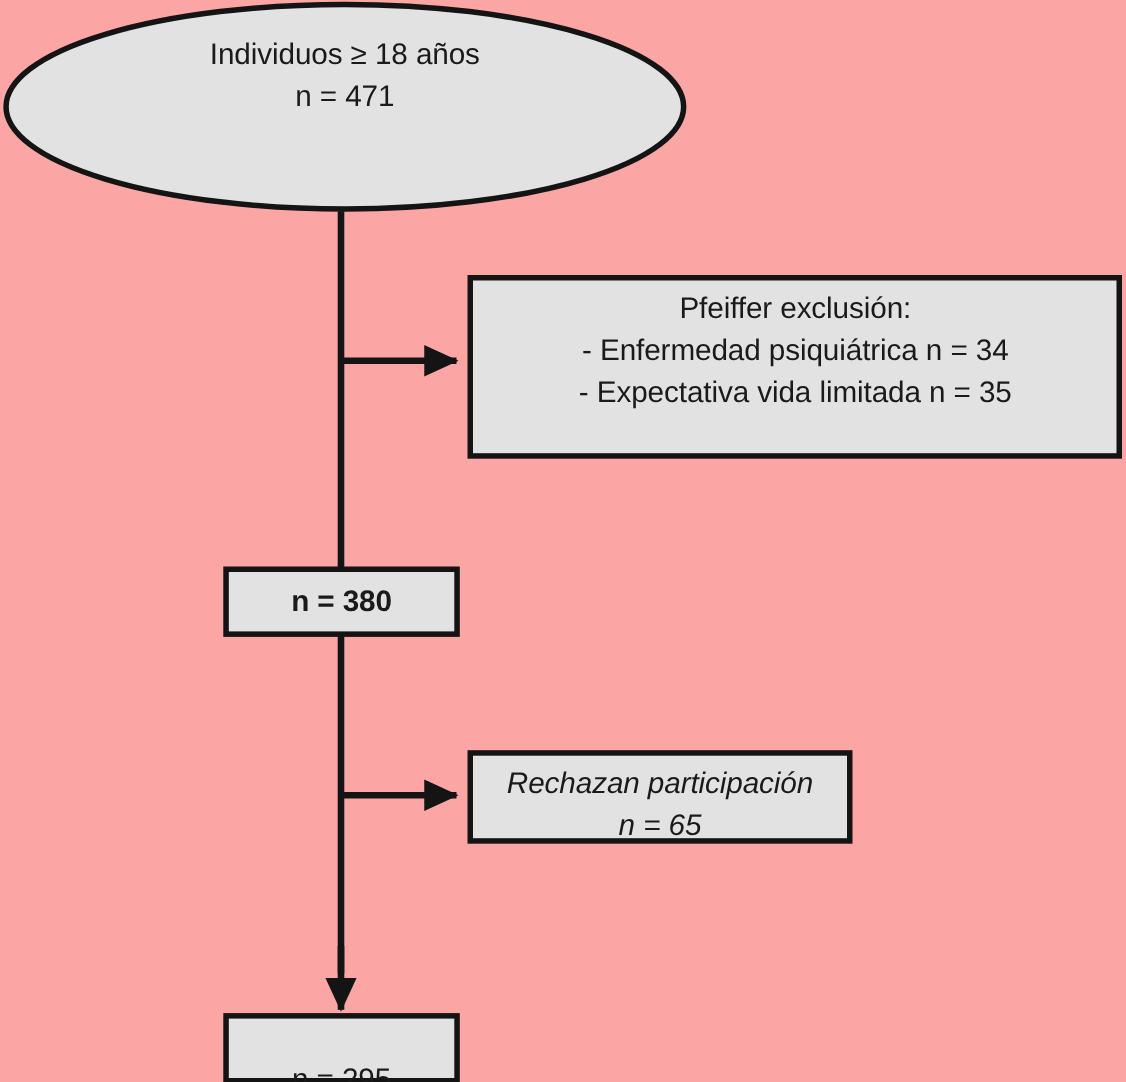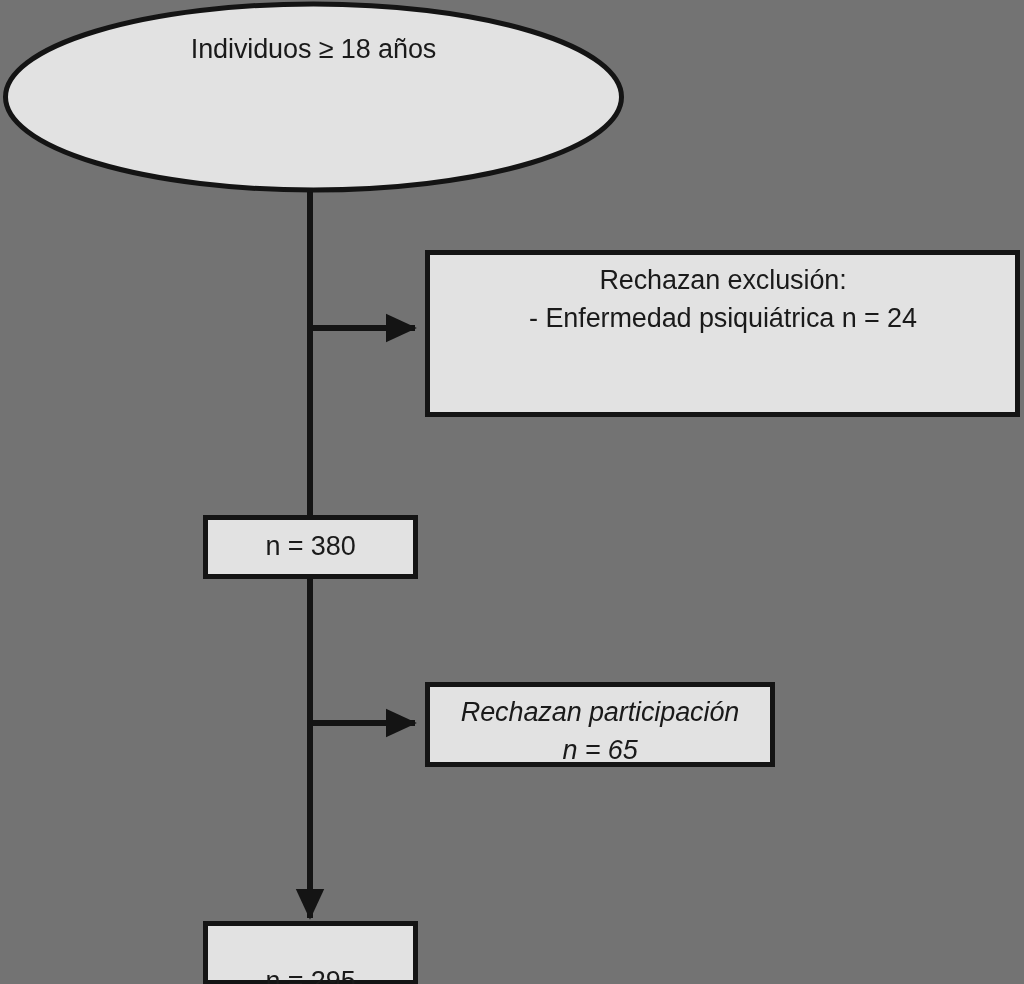--- a/index.html
+++ b/index.html
@@ -9,21 +9,21 @@
     background: #ffffff;
   }
   body {
     font-family: "Liberation Sans", sans-serif;
     -webkit-font-smoothing: antialiased;
   }
   #canvas {
     position: relative;
     width: 1024px;
     height: 984px;
-    background: #737373;
+    background: #fca5a5;
     overflow: hidden;
   }
   svg.flow-svg {
     position: absolute;
     left: 0;
     top: 0;
     width: 1024px;
     height: 984px;
   }
 
@@ -48,20 +48,21 @@
   }
   #exclusion-text {
     left: 427px;
     top: 261px;
     width: 592px;
   }
   #box380-text {
     left: 203px;
     top: 527px;
     width: 215px;
+    font-weight: bold;
   }
   #reject-text {
     left: 426px;
     top: 693px;
     width: 348px;
     font-style: italic;
   }
   #box295-text {
     left: 203px;
     top: 962px;
@@ -97,25 +98,27 @@
 
     <rect x="205.5" y="517.5" width="210" height="59" fill="#e2e2e2" stroke="#141414" stroke-width="5"></rect>
 
     <rect x="427.5" y="684.5" width="345" height="80" fill="#e2e2e2" stroke="#141414" stroke-width="5"></rect>
 
     <rect x="205.5" y="923.5" width="210" height="59" fill="#e2e2e2" stroke="#141414" stroke-width="5"></rect>
   </svg>
 
   <div class="node-text" id="ellipse-text">
     <span class="ln">Individuos ≥ 18 años</span>
+    <span class="ln">n = 471</span>
   </div>
 
   <div class="node-text" id="exclusion-text">
-    <span class="ln">Rechazan exclusión:</span>
-    <span class="ln">- Enfermedad psiquiátrica n = 24</span>
+    <span class="ln">Pfeiffer exclusión:</span>
+    <span class="ln">- Enfermedad psiquiátrica n = 34</span>
+    <span class="ln">- Expectativa vida limitada n = 35</span>
   </div>
 
   <div class="node-text" id="box380-text">
     <span class="ln">n = 380</span>
   </div>
 
   <div class="node-text" id="reject-text">
     <span class="ln">Rechazan participación</span>
     <span class="ln">n = 65</span>
   </div>

